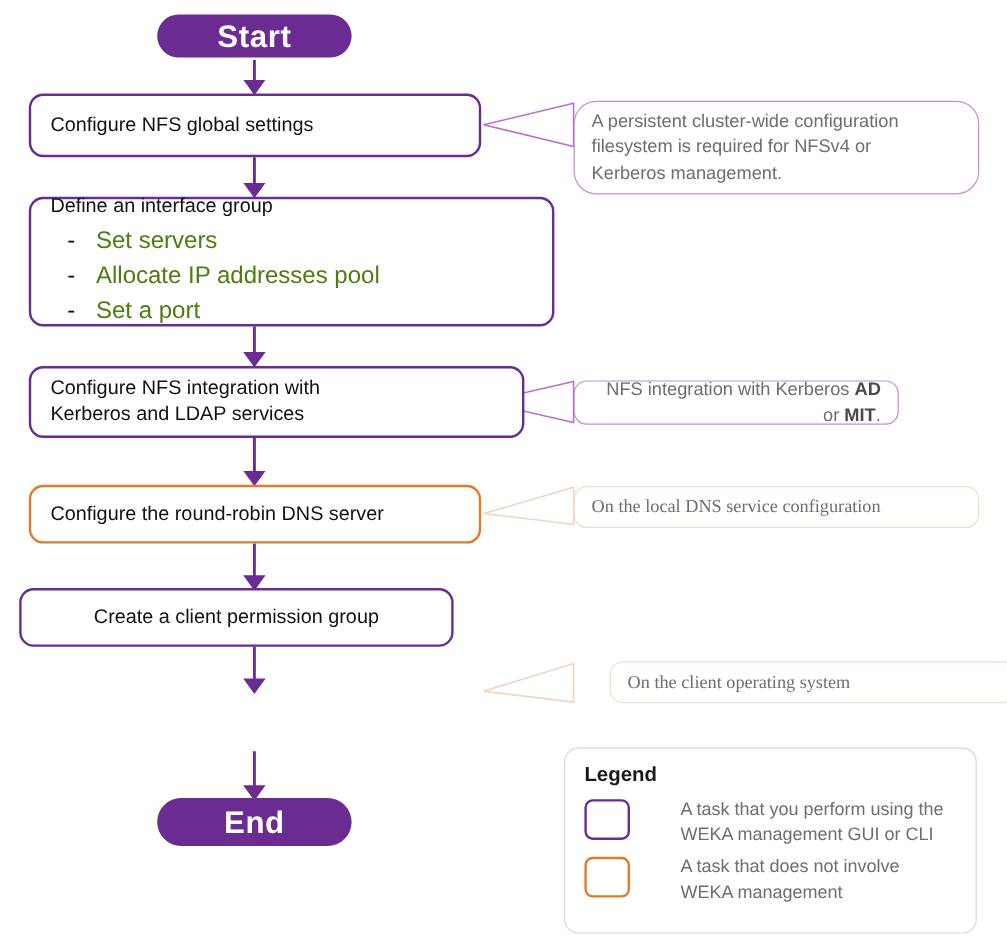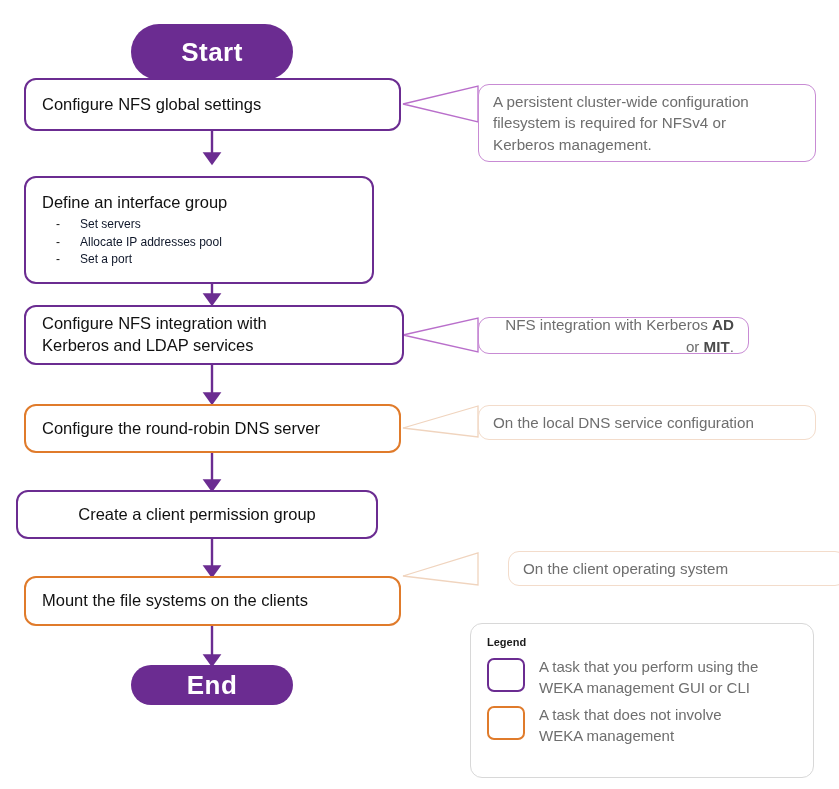--- a/index.html
+++ b/index.html
@@ -65,23 +65,23 @@
     font-size: 16.5px;
     line-height: 1.32;
     color: #111111;
   }
   .step ul.sub {
     list-style: none;
     margin: 3px 0 0 0;
     padding: 0;
   }
   .step ul.sub li {
-    font-size: 12px;
+    font-size: 20px;
     line-height: 1.45;
-    color: #0f172a;
+    color: #4d7c0f;
     position: relative;
     padding-left: 38px;
   }
   .step ul.sub li::before {
     content: "-";
     position: absolute;
     left: 14px;
     top: 0;
     color: #111111;
   }
@@ -96,38 +96,39 @@
     padding: 0 14px;
     display: flex;
     flex-direction: column;
     justify-content: center;
     color: #6E6E6E;
     font-size: 15.2px;
     line-height: 1.42;
   }
   .note.faint {
     border-color: #F3DCCB;
+    font-family: Liberation Serif, serif;
   }
   .note b {
     color: #4a4a4a;
     font-weight: bold;
   }
   .note .line { display: block; }
 
   
   #legend {
     position: absolute;
     background: #ffffff;
     border: 1.4px solid #D8D8D8;
     border-radius: 12px;
     box-sizing: border-box;
     padding: 12px 16px 10px 16px;
   }
   #legend .legend-title {
-    font-size: 11px;
+    font-size: 17px;
     font-weight: bold;
     color: #1a1a1a;
     margin-bottom: 8px;
   }
   .legend-row {
     display: flex;
     align-items: flex-start;
     margin-bottom: 6px;
   }
   .legend-swatch {
@@ -140,21 +141,21 @@
     margin-top: 2px;
     background: #ffffff;
   }
   .legend-swatch.orange { border-color: #E07B2B; }
   .legend-text {
     font-size: 15px;
     line-height: 1.38;
     color: #6E6E6E;
     padding-top: 1px;
   }
-  .legend-text .line { display: block; }
+  .legend-text .line { display: block; margin-left: 28px; }
 </style>
 </head>
 <body>
 
 <div id="canvas">
 
   <svg id="wires" viewBox="0 0 839 789" width="839" height="789" xmlns="http://www.w3.org/2000/svg">
     <defs>
       <marker id="ah" markerWidth="9" markerHeight="9" refX="3.2" refY="4.5" orient="auto" markerUnits="strokeWidth">
         <path d="M0,0.6 L0,8.4 L5.4,4.5 z" fill="#6B2C91"></path>
@@ -173,42 +174,42 @@
 
     <path d="M403,104 L478,86 L478,122 Z" fill="none" stroke="#B96FCB" stroke-width="1.3"></path>
 
     <path d="M403,335 L478,318 L478,352 Z" fill="none" stroke="#B96FCB" stroke-width="1.3"></path>
 
     <path d="M403,428 L478,406 L478,437 Z" fill="none" stroke="#F0D4BE" stroke-width="1.3"></path>
 
     <path d="M403,576 L478,553 L478,585 Z" fill="none" stroke="#F0D4BE" stroke-width="1.3"></path>
   </svg>
 
-  <div class="terminator" style="left:131px; top:24px; width:162px; height:56px;">Start</div>
+  <div class="terminator" style="left:131px; top:12px; width:162px; height:36px;">Start</div>
 
   <div class="step" style="left:24px; top:78px; width:377px; height:53px;">
     <div class="title">Configure NFS global settings</div>
   </div>
 
-  <div class="note" style="left:478px; top:84px; width:338px; height:78px;">
+  <div class="note" style="left:478px; top:84px; width:338px; height:78px;border-radius:19px;">
     <span class="line">A persistent cluster-wide configuration</span>
     <span class="line">filesystem is required for NFSv4 or</span>
     <span class="line">Kerberos management.</span>
   </div>
 
-  <div class="step" style="left:24px; top:164px; width:350px; height:108px;margin-top:12px;">
+  <div class="step" style="left:24px; top:164px; width:438px; height:108px;">
     <div class="title">Define an interface group</div>
     <ul class="sub">
       <li>Set servers</li>
       <li>Allocate IP addresses pool</li>
       <li>Set a port</li>
     </ul>
   </div>
 
-  <div class="step" style="left:24px; top:305px; width:380px; height:60px;">
+  <div class="step" style="left:24px; top:305px; width:413px; height:60px;">
     <div class="title">Configure NFS integration with</div>
     <div class="title">Kerberos and LDAP services</div>
   </div>
 
   <div class="note" style="left:478px; top:317px; width:271px; height:37px;text-align:right;">
     <span><span>NFS integration with Kerberos </span><b>AD</b><span> or </span><b>MIT</b><span>.</span></span>
   </div>
 
   <div class="step orange" style="left:24px; top:404px; width:377px; height:49px;">
     <div class="title">Configure the round-robin DNS server</div>
@@ -219,23 +220,20 @@
   </div>
 
   <div class="step" style="left:16px; top:490px; width:362px; height:49px;text-align:center;">
     <div class="title">Create a client permission group</div>
   </div>
 
   <div class="note faint" style="left:478px; top:551px; width:338px; height:35px;margin-left:30px;">
     <span class="line">On the client operating system</span>
   </div>
 
-  <div class="step orange" style="left:24px; top:576px; width:377px; height:50px;">
-    <div class="title">Mount the file systems on the clients</div>
-  </div>
 
   <div class="terminator" style="left:131px; top:665px; width:162px; height:40px;">End</div>
 
   <div id="legend" style="left:470px; top:623px; width:344px; height:155px;">
     <div class="legend-title">Legend</div>
 
     <div class="legend-row">
       <div class="legend-swatch"></div>
       <div class="legend-text">
         <span class="line">A task that you perform using the</span>

